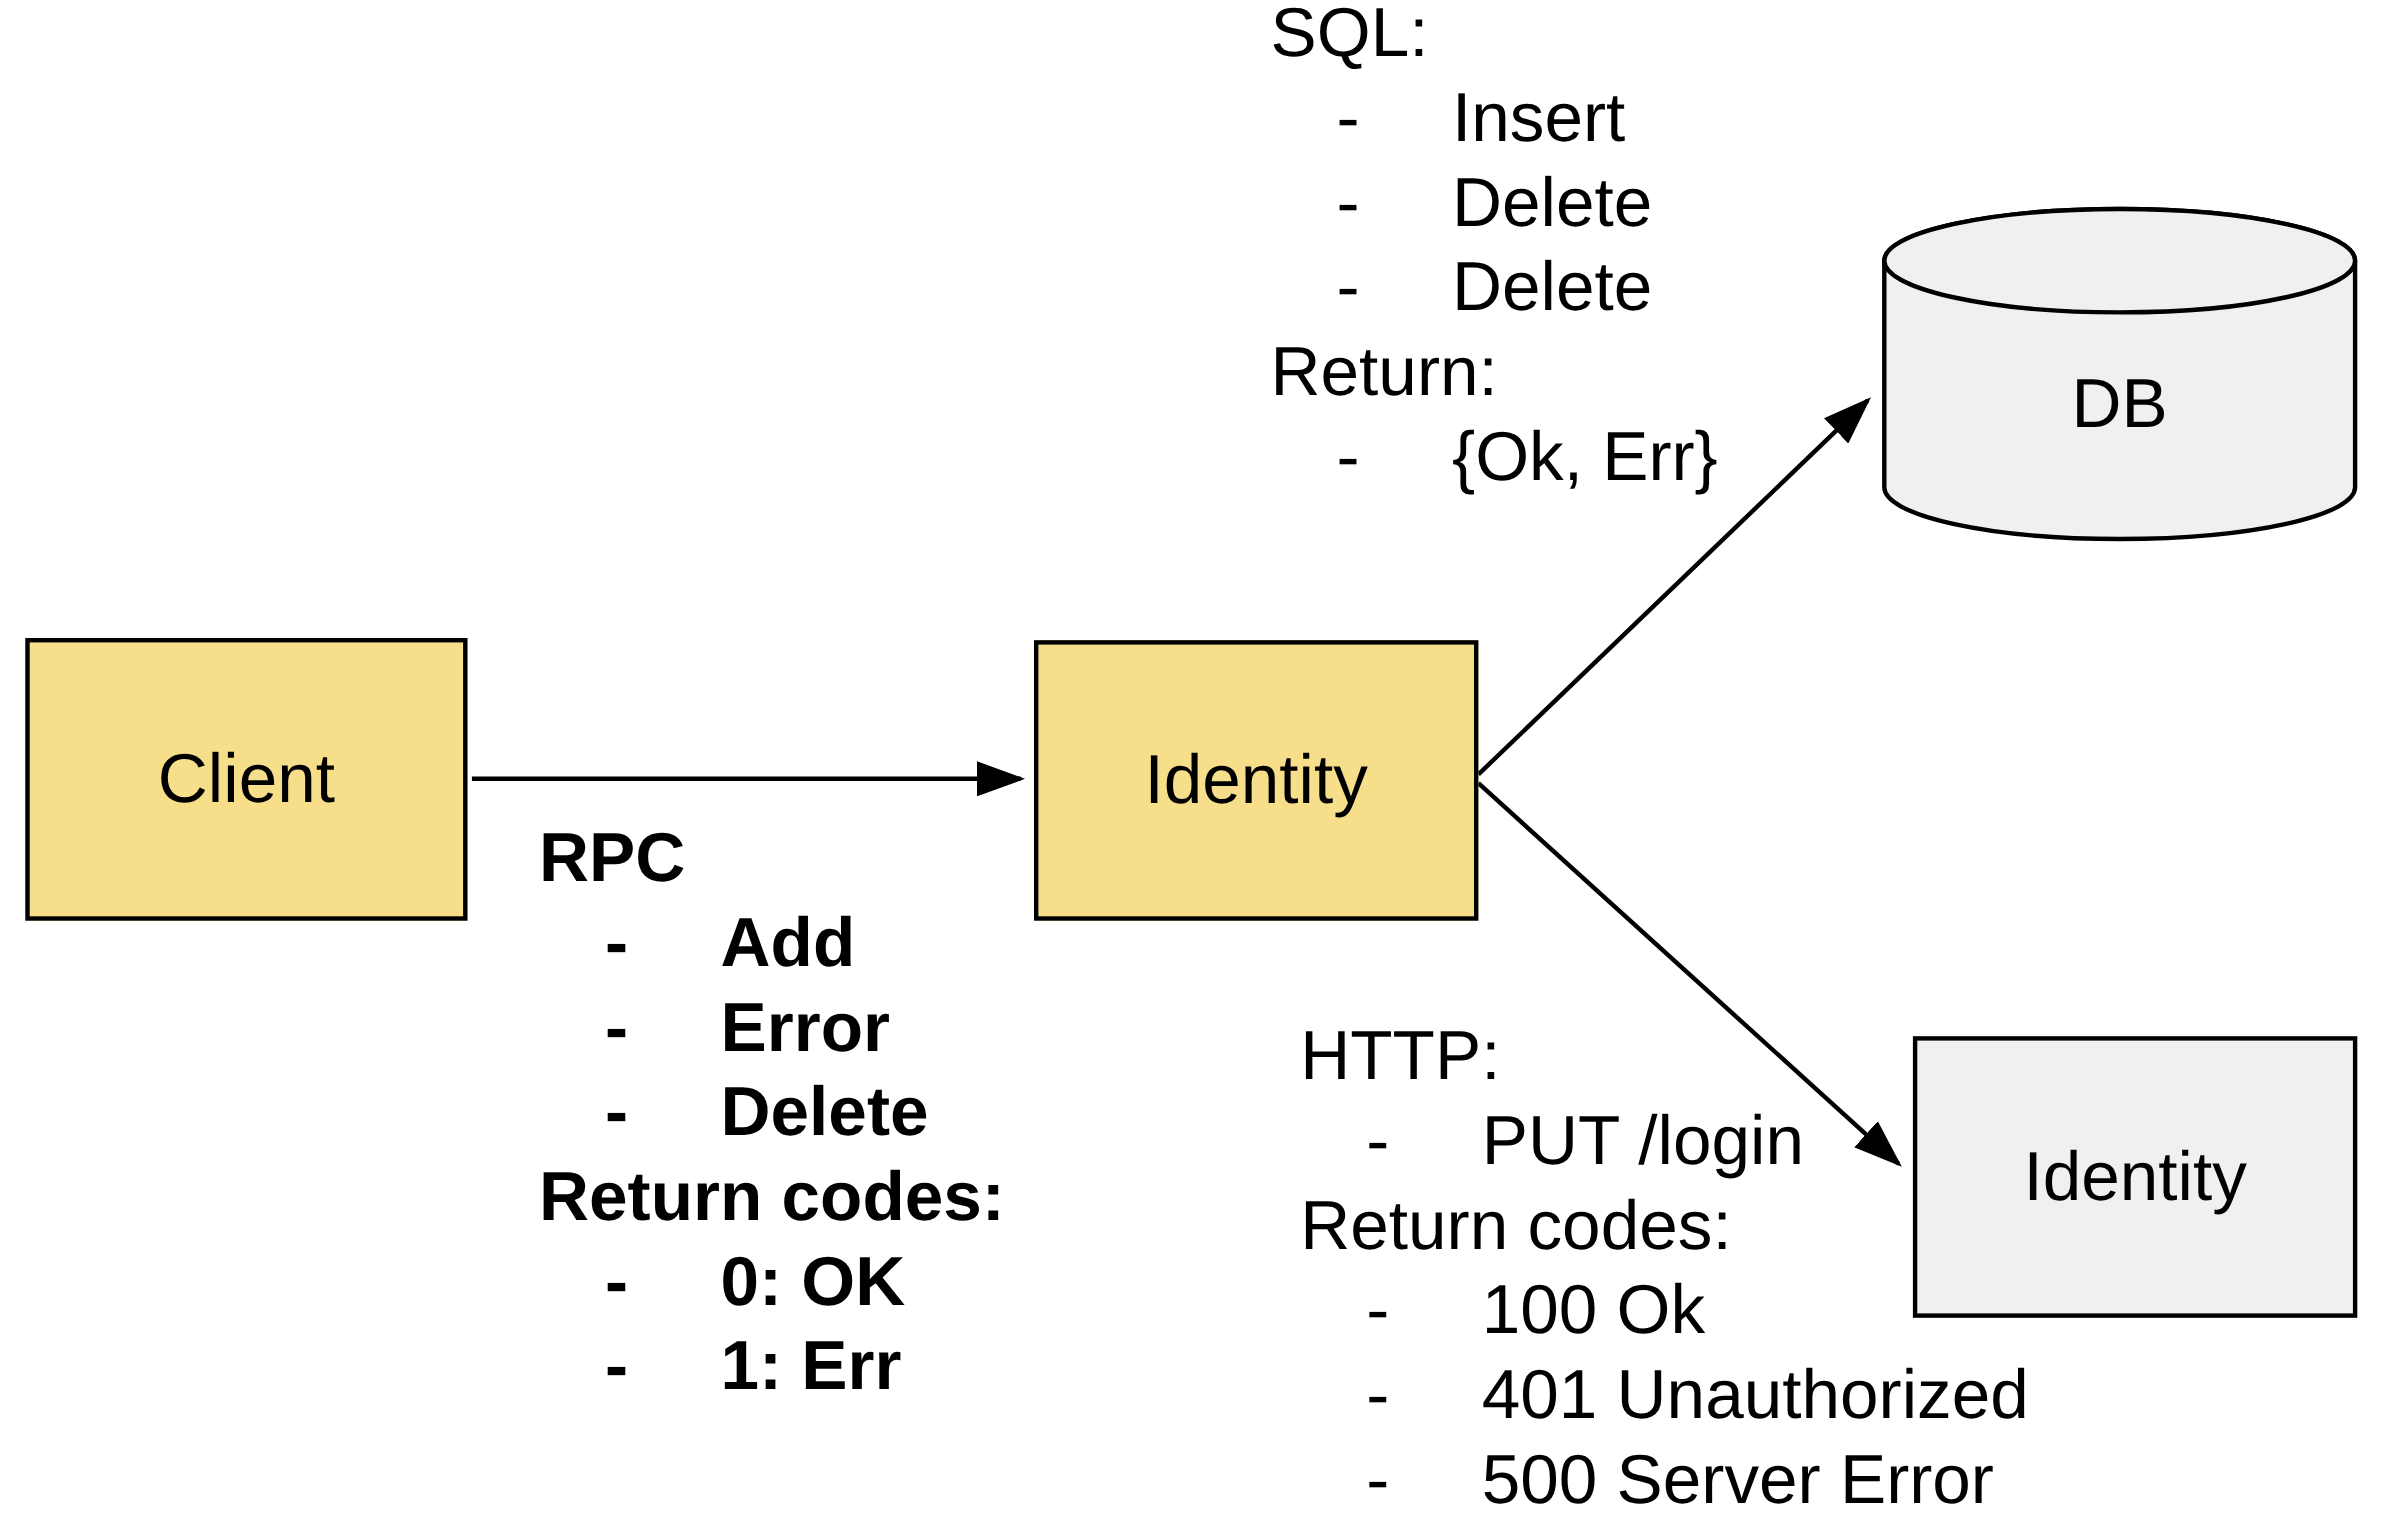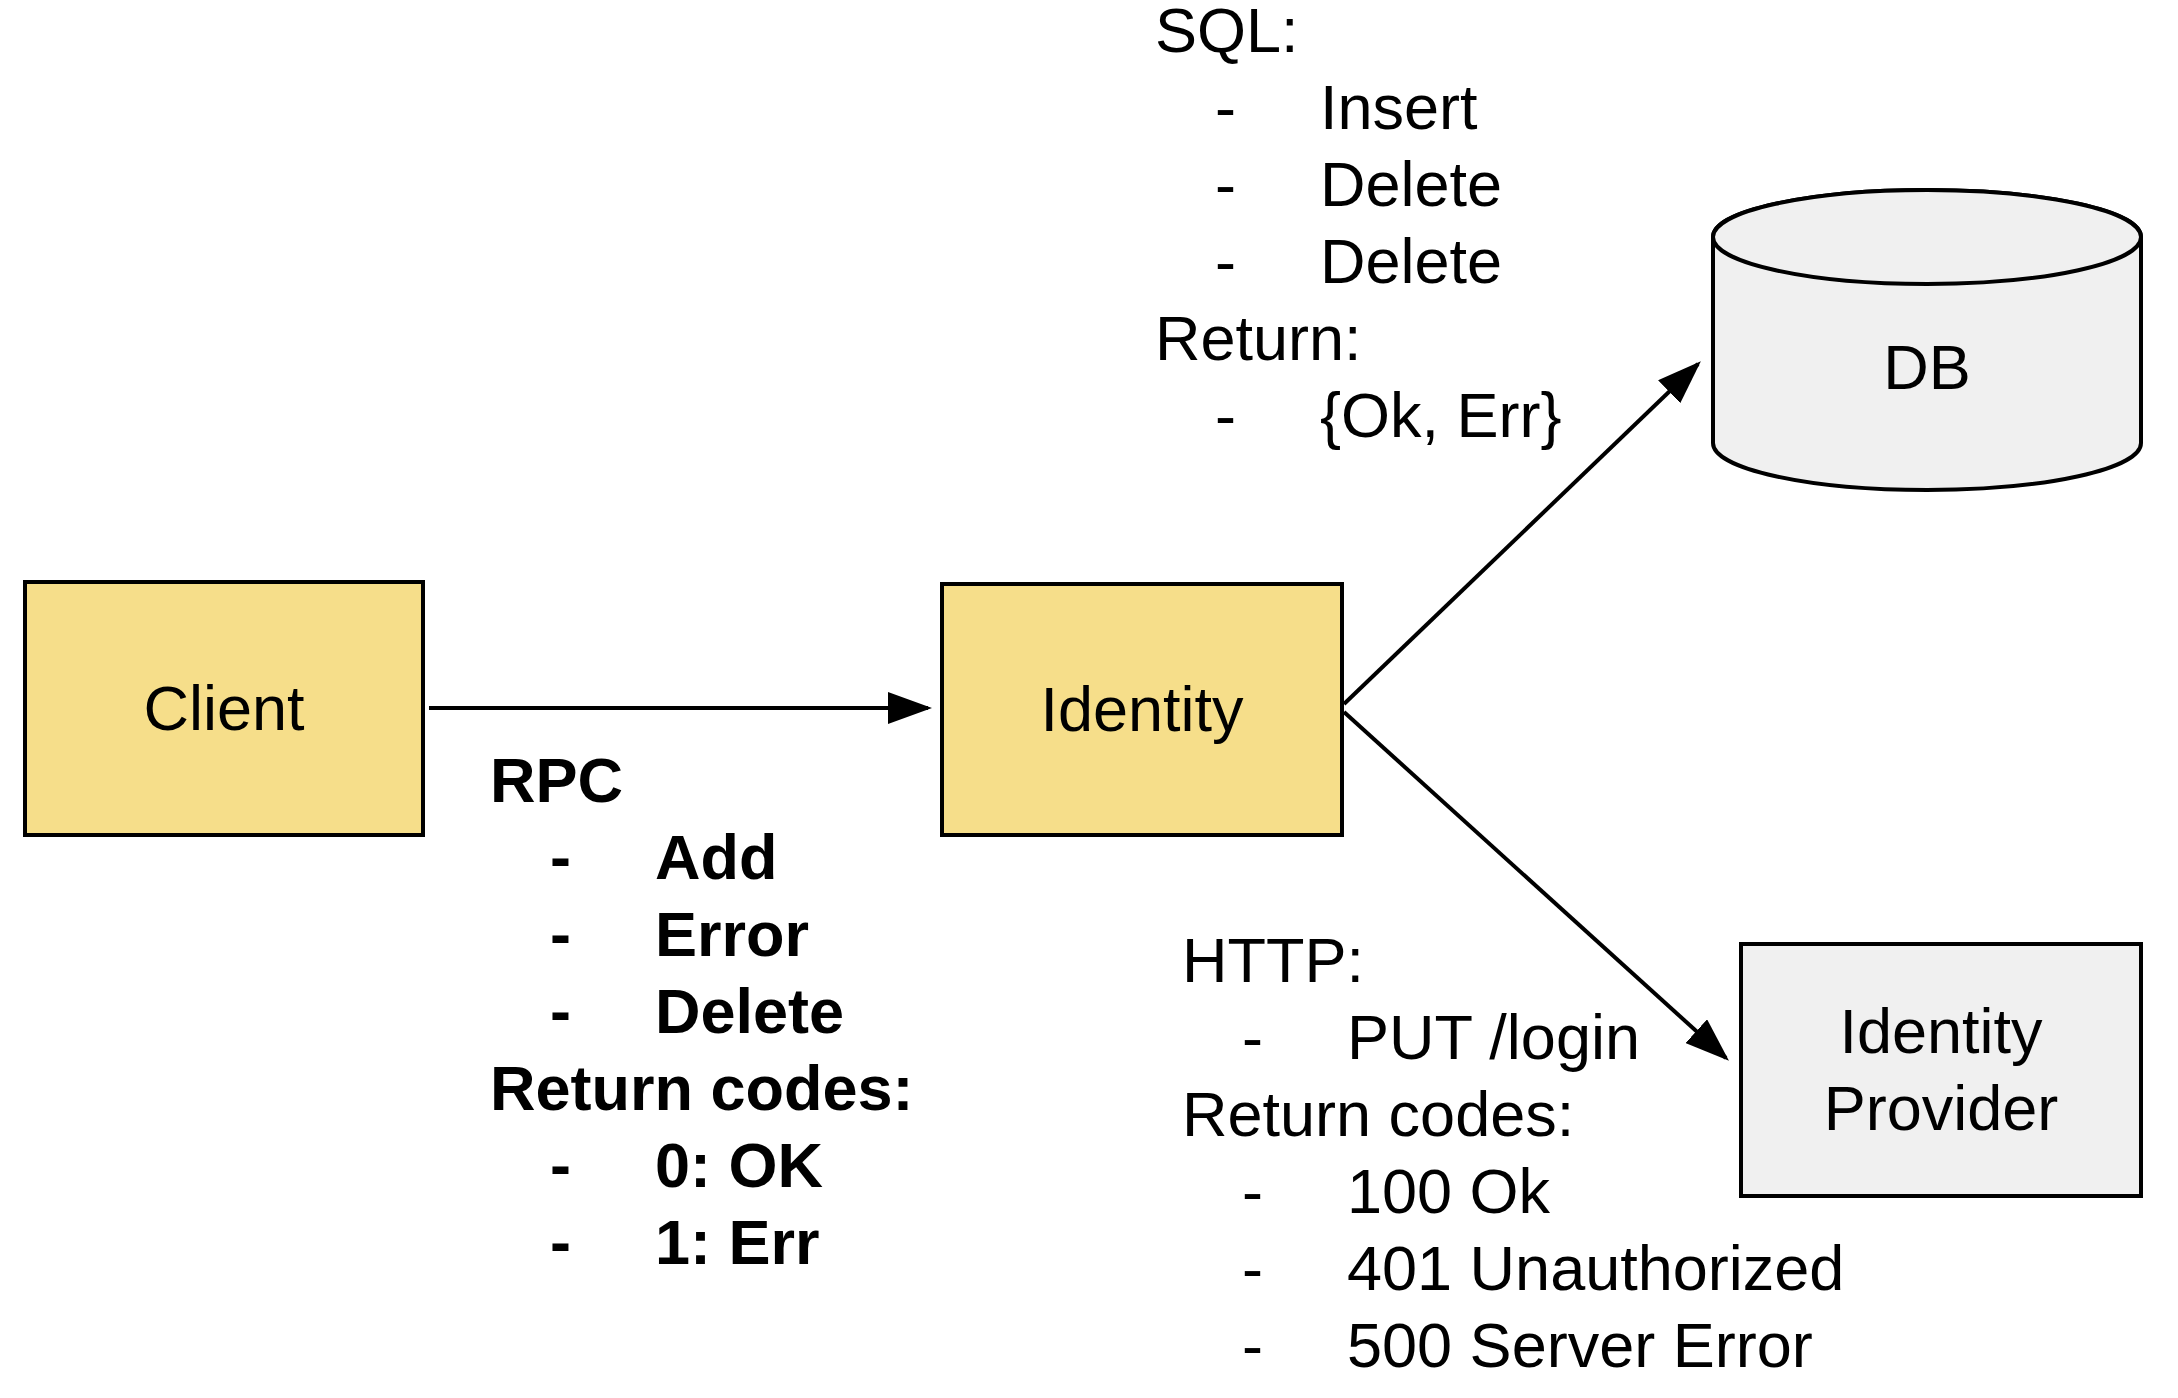--- a/index.html
+++ b/index.html
@@ -104,21 +104,20 @@
     <svg width="436" height="308" viewBox="0 0 436 308">
       <path d="M4,51 L4,257 A214,47 0 0 0 432,257 L432,51 A214,47 0 0 0 4,51 Z" fill="#F0F0F0" stroke="#000000" stroke-width="4"></path>
       <ellipse cx="218" cy="51" rx="214" ry="47" fill="#F0F0F0" stroke="#000000" stroke-width="4"></ellipse>
     </svg>
     <div class="cyl-label">DB</div>
   </div>
 
   <div class="node gray" id="idp">
     <div>
       <div>Identity</div>
-      <div>Provider</div>
     </div>
   </div>
 
   <div class="note" id="sql-note">
     <div class="row">SQL:</div>
     <div class="row">
       <span class="dash">-</span>
       <span class="item">Insert</span>
     </div>
     <div class="row">

